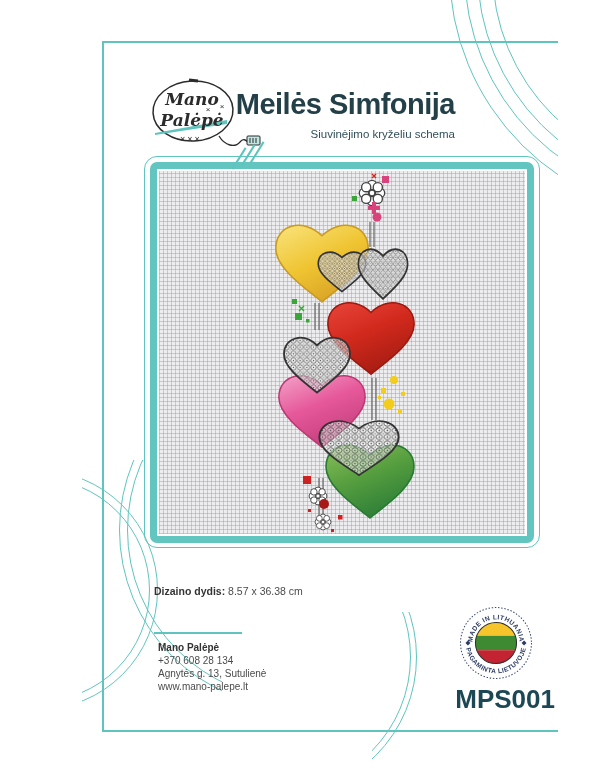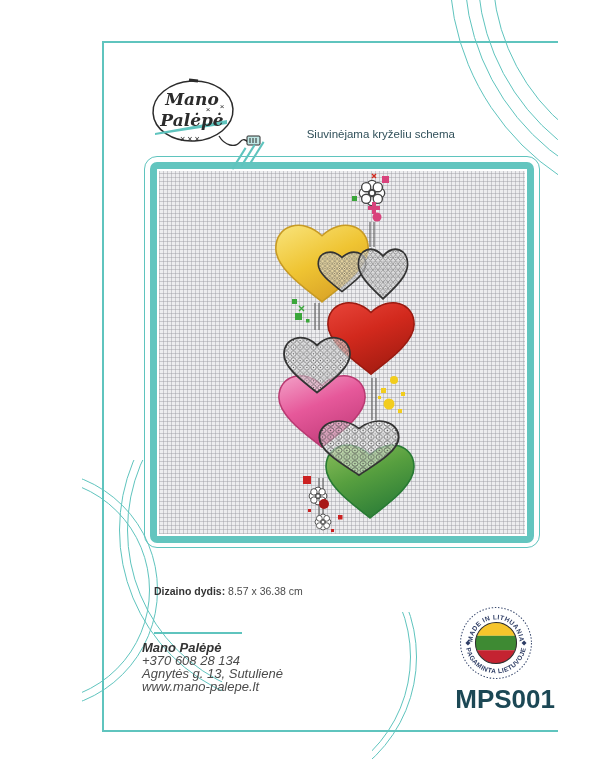--- a/index.html
+++ b/index.html
@@ -31,21 +31,21 @@
       repeating-linear-gradient(0deg, rgba(156,156,163,.45) 0 1px, transparent 1px 4px),
       repeating-linear-gradient(90deg, rgba(156,156,163,.45) 0 1px, transparent 1px 4px);
   }
   .fabric svg { position:absolute; left:0; top:0; }
 
   
   .specs { position:absolute; left:112px; top:584px; z-index:2; font-size:10.5px; color:#4b4b4b; line-height:15px; }
   .specs b { color:#333333; font-weight:700;text-align:center; }
   .specs .gap { height:6px; }
   .divider { position:absolute; left:112px; top:632px; width:88px; height:2px; background:#5fc4be; z-index:2; }
-  .contact { position:absolute; left:100px; top:641px; z-index:2; font-size:13px; color:#4b4b4b; line-height:13px;font-style:italic; }
+  .contact { position:absolute; left:116px; top:641px; z-index:2; font-size:10px; color:#4b4b4b; line-height:13px; }
   .contact b { color:#333333; font-weight:700; }
 
   
   .badge { position:absolute; left:417px; top:606px; width:74px; height:74px; z-index:2; }
   .sku { position:absolute; left:398px; top:684px; width:115px; text-align:right; font-size:26px; font-weight:800; color:#1c4855; letter-spacing:0px; z-index:2; }
 </style>
 </head>
 <body>
 
 <div class="page">
@@ -91,21 +91,22 @@
       <text x="77" y="35" text-anchor="middle" font-size="8" fill="#2b2b2b">×</text>
       <text x="46" y="68" text-anchor="middle" font-size="9" letter-spacing="2" fill="#2b2b2b">×××</text>
       <path d="M74,62 C80,72 90,74 95,68 C98,64 101,66 103,68" fill="none" stroke="#2b2b2b" stroke-width="1.3"></path>
       <rect x="102" y="62" width="13" height="9" rx="1" fill="#bfe6e3" stroke="#2b2b2b" stroke-width="1"></rect>
       <line x1="105" y1="64" x2="105" y2="69" stroke="#2b2b2b" stroke-width="1"></line>
       <line x1="108" y1="64" x2="108" y2="69" stroke="#2b2b2b" stroke-width="1"></line>
       <line x1="111" y1="64" x2="111" y2="69" stroke="#2b2b2b" stroke-width="1"></line>
     </svg>
   </div>
 
-  <div class="subtitle">Siuvinėjama kryželiu schema</div>
+  <div class="title">Meilės Simfonija</div>
+  <div class="subtitle">Siuvinėjimo kryželiu schema</div>
 
   <div class="art-outline"></div>
   <div class="art-thick">
     <div class="fabric">
       <svg width="366" height="363" viewBox="0 0 366 363">
         <defs>
           <path id="heart" d="M0,38 C-13,27 -44,7 -44,-13 C-44,-35 -19,-43 0,-25 C19,-43 44,-35 44,-13 C44,7 13,27 0,38 Z"></path>
           <linearGradient id="gYellow" x1="0" y1="0" x2="0.6" y2="1">
             <stop offset="0" stop-color="#f9e47c"></stop>
               <stop offset="0.55" stop-color="#efc432"></stop>

